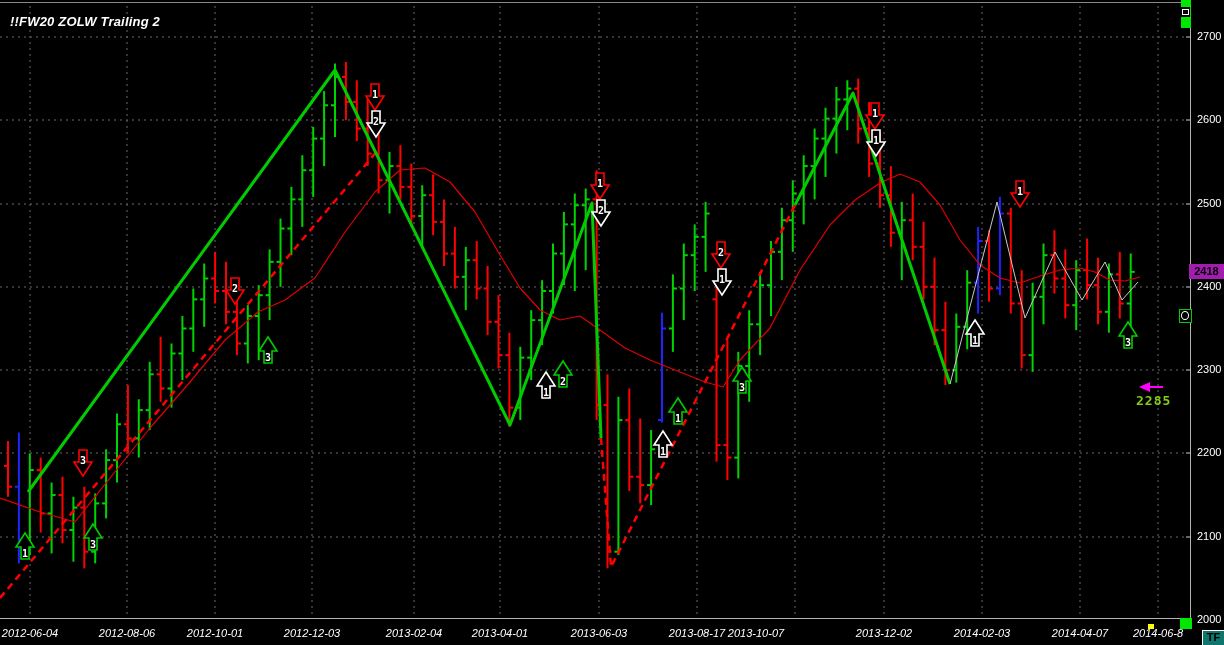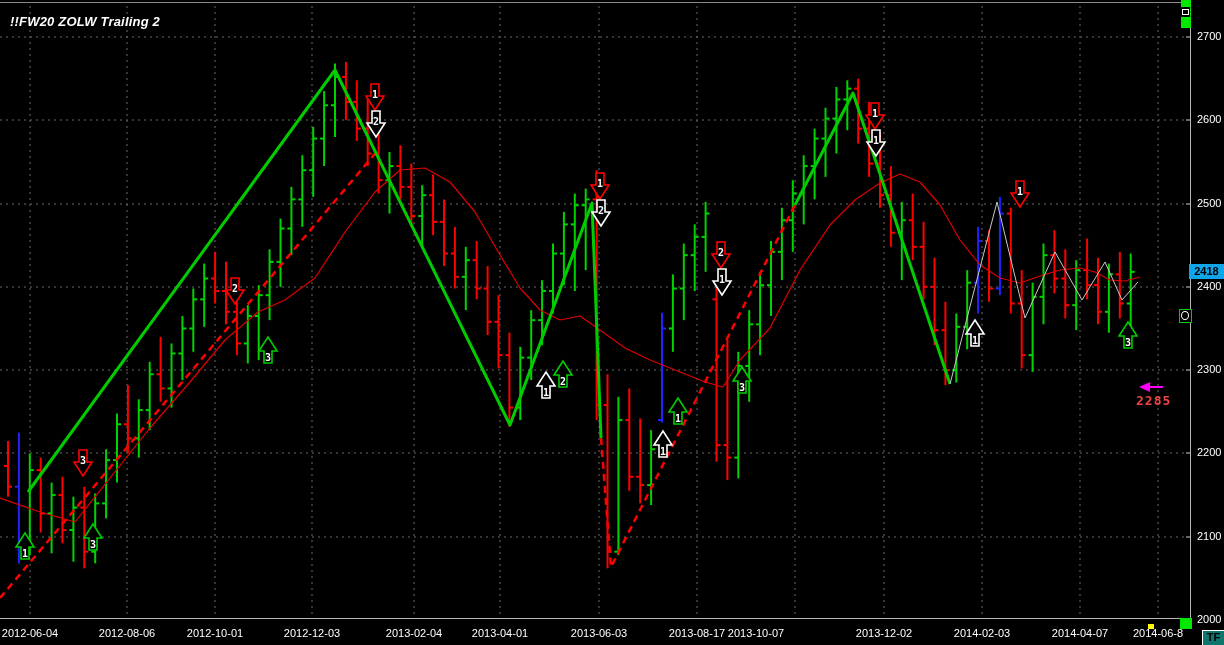--- a/index.html
+++ b/index.html
@@ -6,25 +6,25 @@
   #win{position:relative;width:1224px;height:645px;background:#000;overflow:hidden;
        font-family:"Liberation Sans",sans-serif;}
   #chart-title{position:absolute;left:10px;top:14px;color:#fff;font-size:13px;
        font-weight:bold;font-style:italic;letter-spacing:.2px;z-index:30;}
   #top-edge{position:absolute;left:0;top:2px;width:1181px;height:1px;background:#8a8a8a;}
   #axis-vline{position:absolute;left:1190px;top:0;width:1px;height:619px;background:#b4b4b4;}
   #axis-hline{position:absolute;left:0;top:618px;width:1191px;height:1px;background:#b4b4b4;}
   #chart-svg{position:absolute;left:0;top:0;z-index:5;}
   .plabel{position:absolute;left:6px;color:#fff;font-size:11px;white-space:nowrap;}
   #right-axis{position:absolute;left:1191px;top:0;width:33px;height:452px;z-index:10;}
-  #bottom-axis{position:absolute;left:0;top:621px;width:1200px;height:24px;overflow:hidden;z-index:10;}
+  #bottom-axis{position:absolute;left:0;top:621px;width:1200px;height:24px;overflow:hidden;z-index:10;font-style:italic;}
   .dlabel{position:absolute;top:6px;transform:translateX(-50%);color:#fff;font-size:11px;white-space:nowrap;}
-  #price-box{position:absolute;left:1189px;top:264px;width:35px;height:15px;background:#0ea5e9;
+  #price-box{position:absolute;left:1189px;top:264px;width:35px;height:15px;background:#a21caf;
        color:#000;font-size:11px;font-weight:bold;text-align:center;line-height:15px;z-index:20;}
-  #tag-label{position:absolute;left:1136px;top:393px;width:32px;text-align:center;color:#ef4444;
+  #tag-label{position:absolute;left:1136px;top:393px;width:32px;text-align:center;color:#84cc16;
        font-family:"DejaVu Sans Mono",monospace;font-size:13px;font-weight:bold;letter-spacing:1px;z-index:20;}
   #tf-button{position:absolute;left:1202px;top:630px;width:21px;height:14px;background:#0f766e;
        border-top:1px solid #fff;border-left:1px solid #fff;border-right:1px solid #404040;
        border-bottom:1px solid #404040;color:#000;font-size:11px;font-weight:bold;text-align:center;
        line-height:13px;z-index:30;cursor:pointer;}
   #scroll-top{position:absolute;left:1181px;top:0;width:10px;height:28px;background:#00e800;z-index:25;}
   #restore-icon{position:absolute;left:0px;top:7px;width:9px;height:10px;background:#000;}
   #restore-icon div{position:absolute;left:1px;top:2px;width:5px;height:4px;border:1px solid #fff;background:#000;}
   #object-anchor{position:absolute;left:1179px;top:309px;width:11px;height:12px;background:#000;
        border:1px solid #00cc00;z-index:25;}

